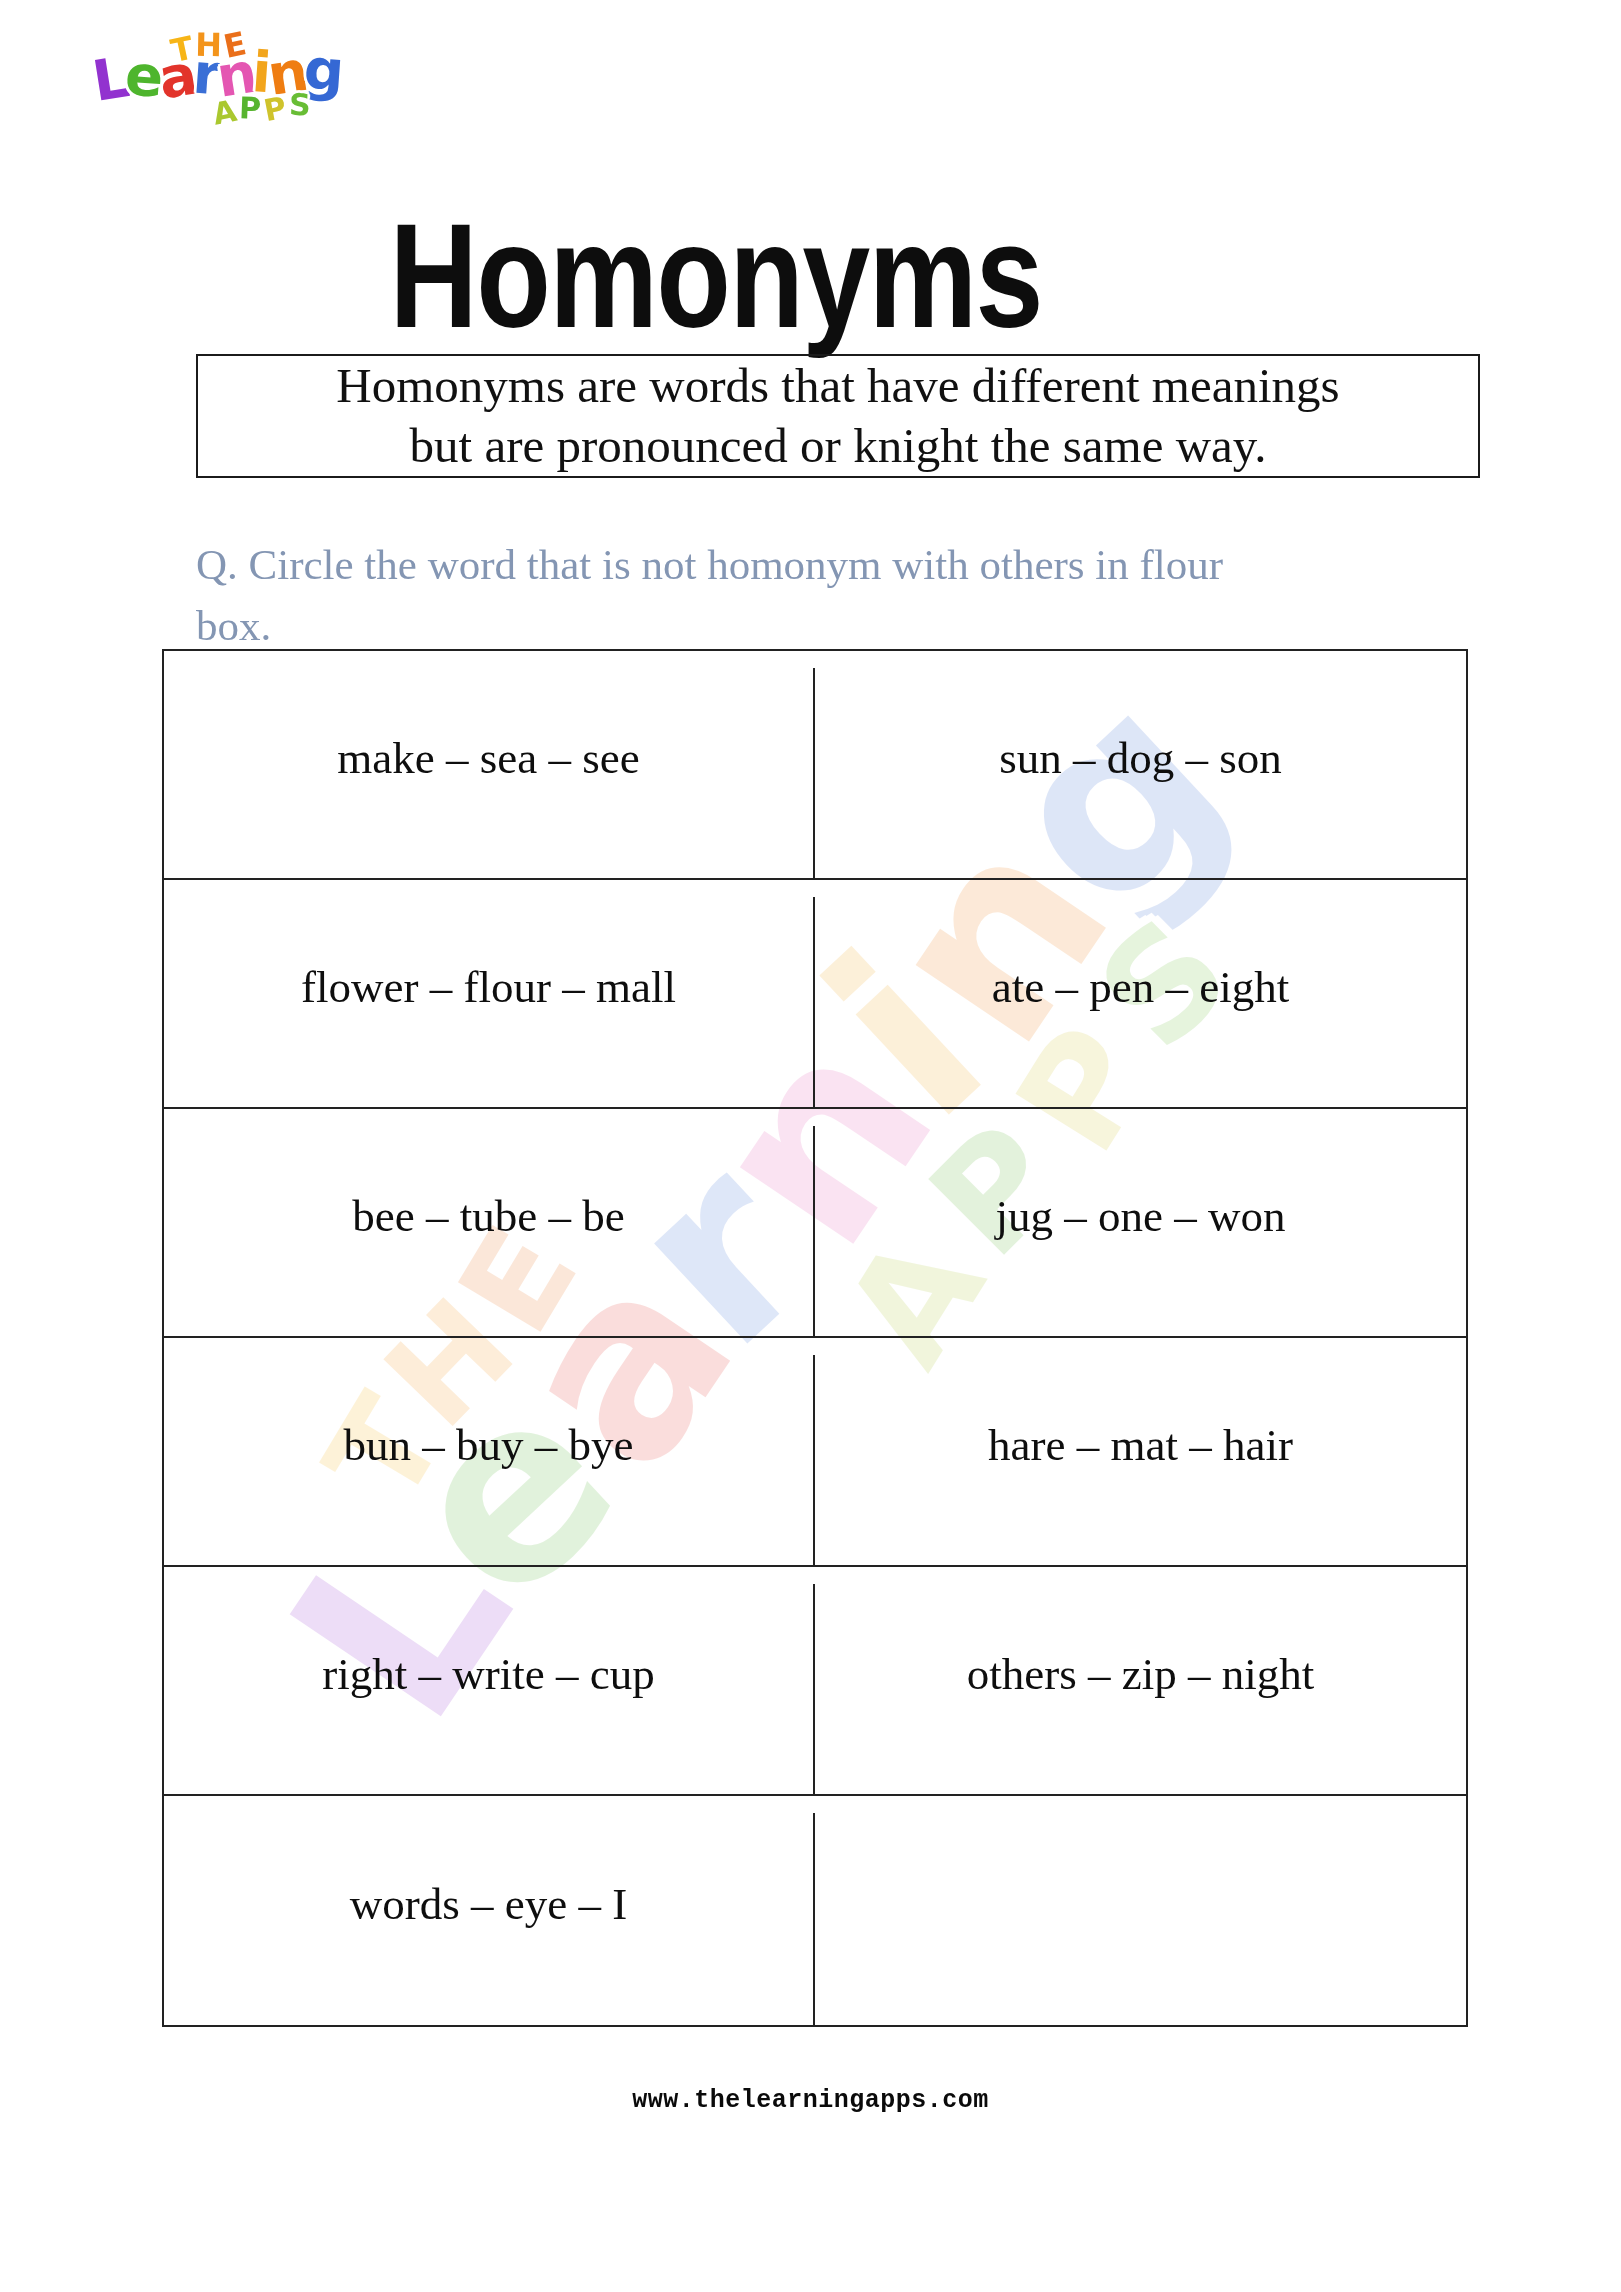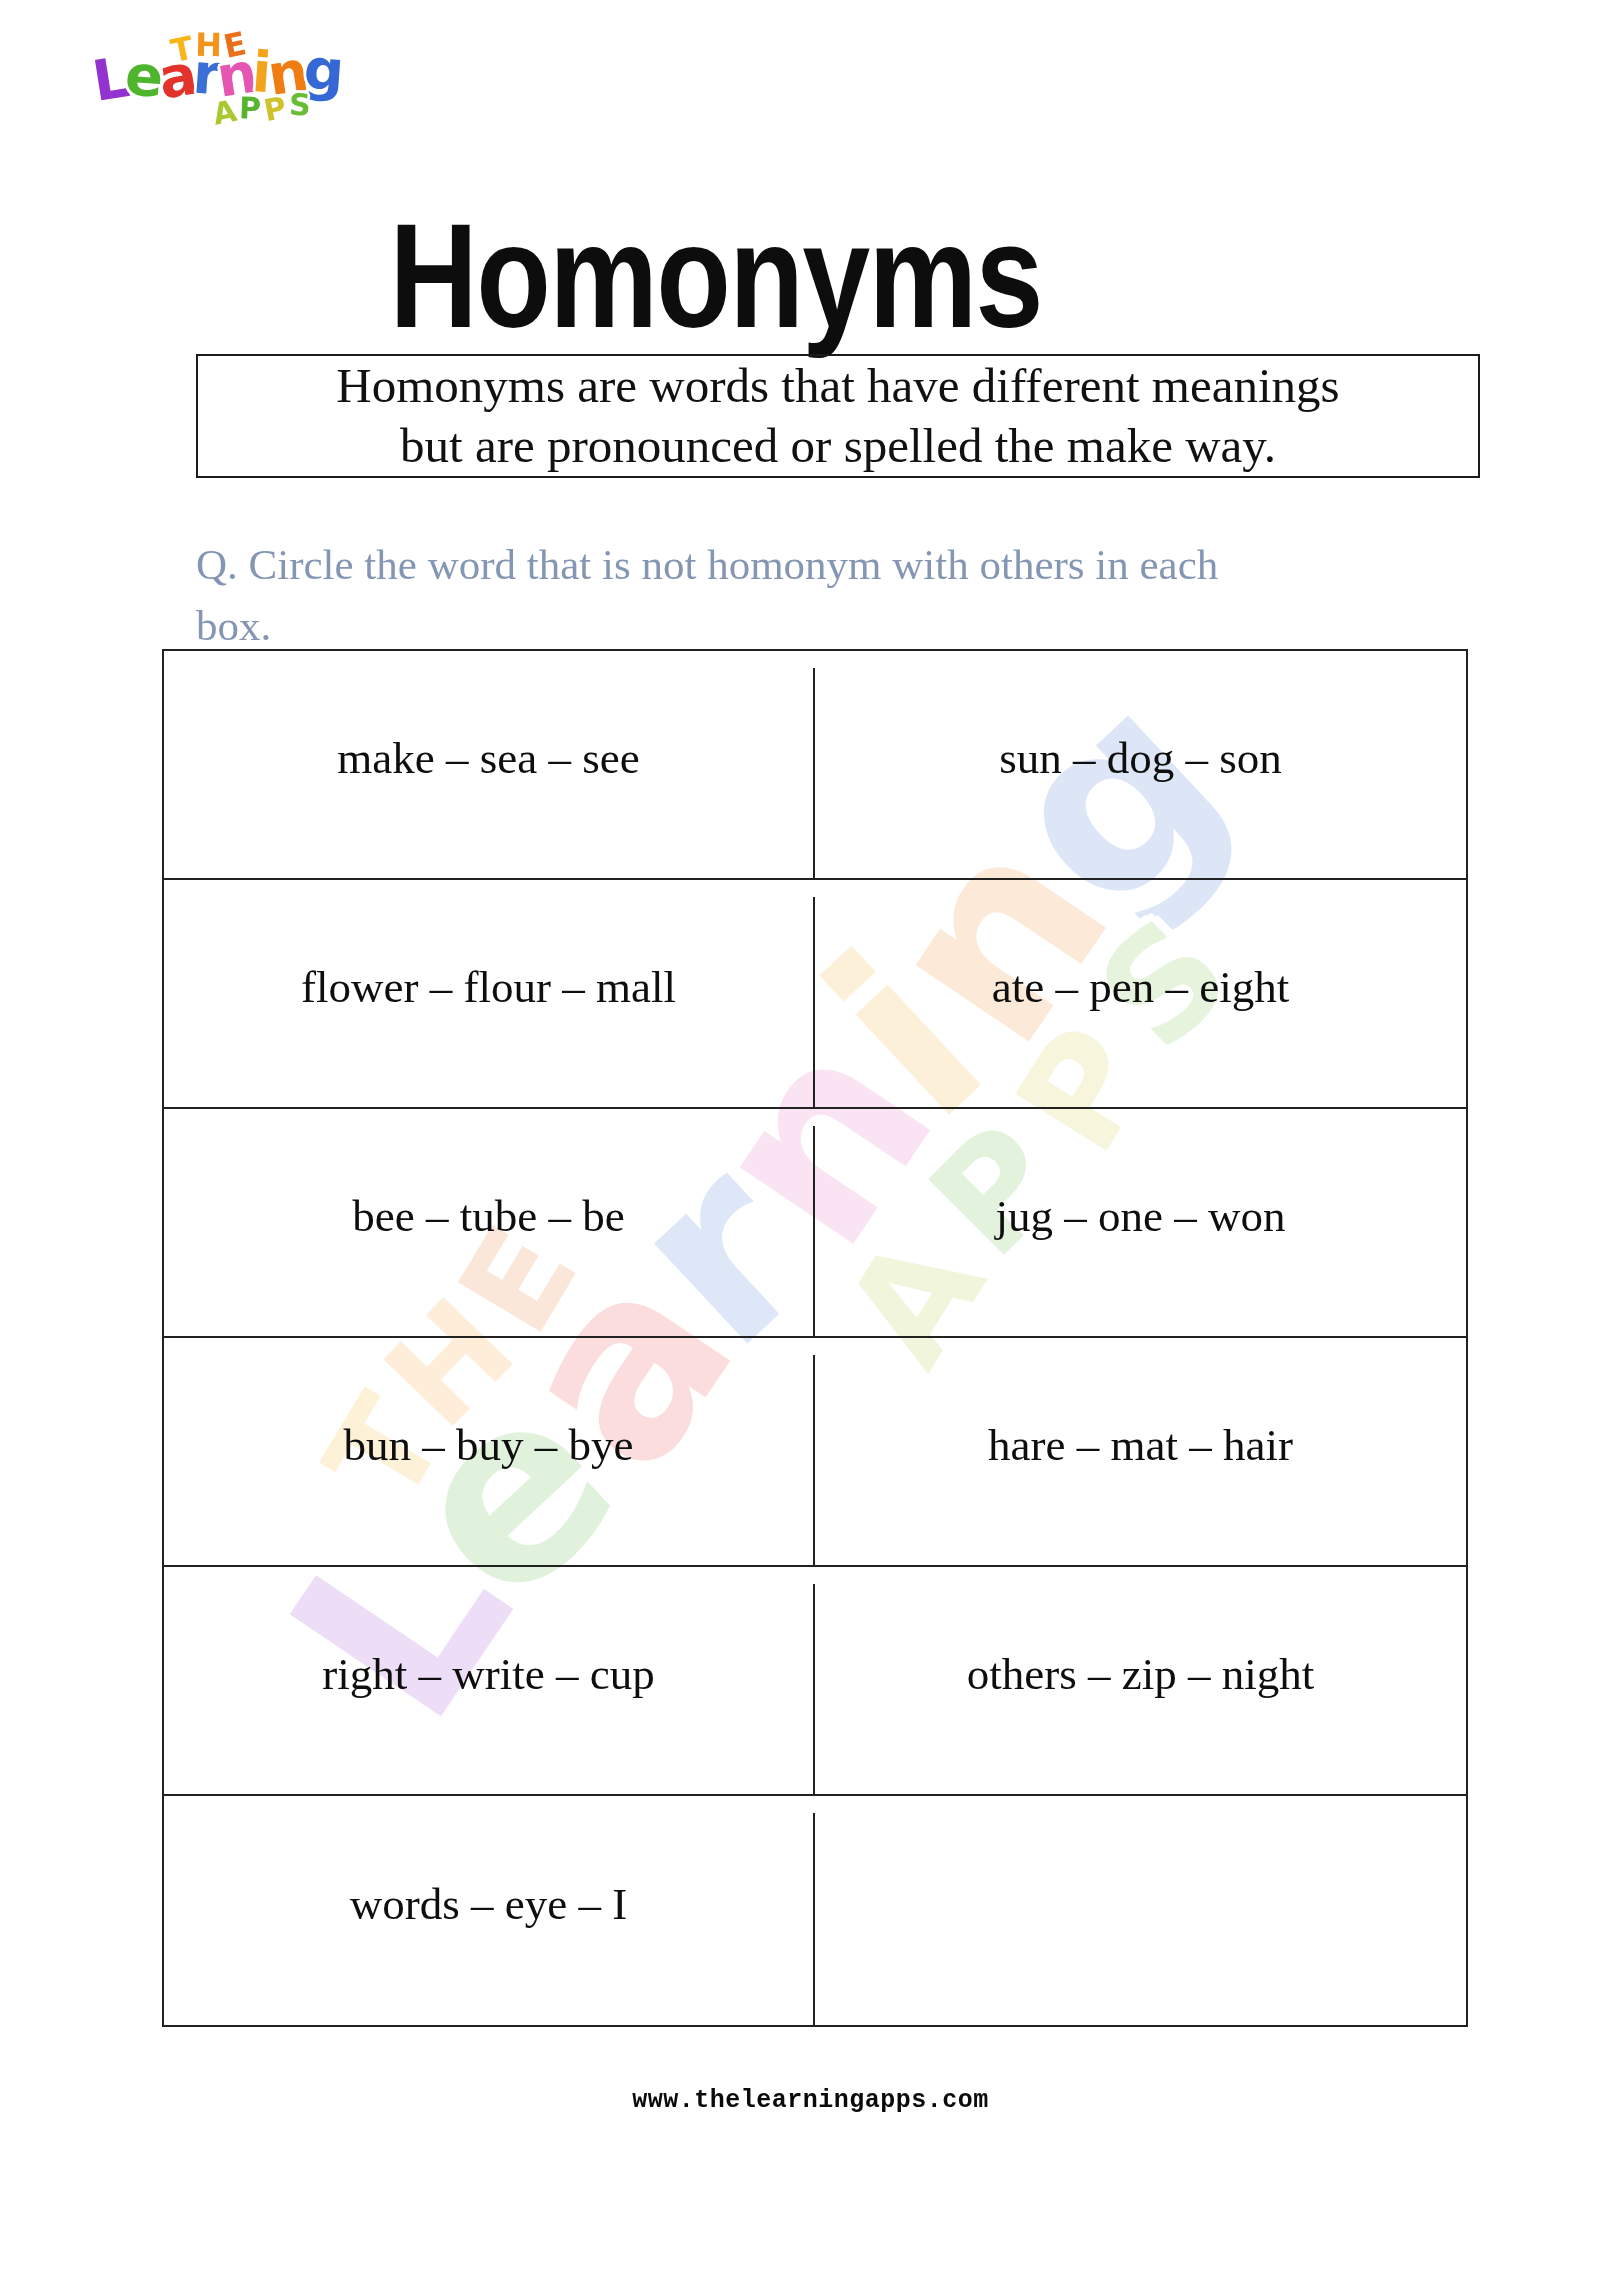--- a/index.html
+++ b/index.html
@@ -116,25 +116,25 @@
       <div class="logo-learning"><span class="lt" style="color: rgb(146, 50, 207);">L</span><span class="lt" style="color: rgb(78, 181, 45);">e</span><span class="lt" style="color: rgb(226, 52, 43);">a</span><span class="lt" style="color: rgb(58, 111, 214);">r</span><span class="lt" style="color: rgb(228, 86, 178);">n</span><span class="lt" style="color: rgb(242, 165, 28);">i</span><span class="lt" style="color: rgb(239, 125, 18);">n</span><span class="lt" style="color: rgb(53, 104, 212);">g</span></div>
       <div class="logo-apps"><span class="lt" style="color: rgb(170, 200, 47);">A</span><span class="lt" style="color: rgb(87, 180, 47);">P</span><span class="lt" style="color: rgb(207, 195, 44);">P</span><span class="lt" style="color: rgb(104, 189, 53);">S</span></div>
     </div>
 
     <div class="page-title">
       <span class="title-inner">Homonyms</span>
     </div>
 
     <div class="definition-box">
       <div>Homonyms are words that have different meanings</div>
-      <div>but are pronounced or spelled the make way.</div>
+      <div>but are pronounced or knight the same way.</div>
     </div>
 
     <div class="question" style="color: rgb(132, 150, 179);">
-      <div>Q. Circle the word that is not homonym with others in each</div>
+      <div>Q. Circle the word that is not homonym with others in flour</div>
       <div>box.</div>
     </div>
 
     <div class="wtable">
       <div class="cell">make – sea – see</div>
       <div class="cell">sun – dog – son</div>
       <div class="cell">flower – flour – mall</div>
       <div class="cell">ate – pen – eight</div>
       <div class="cell">bee – tube – be</div>
       <div class="cell">jug – one – won</div>

